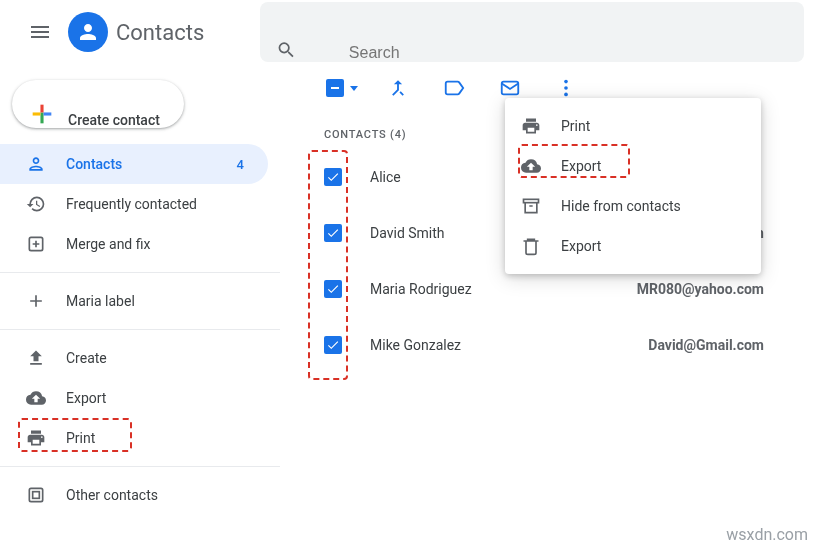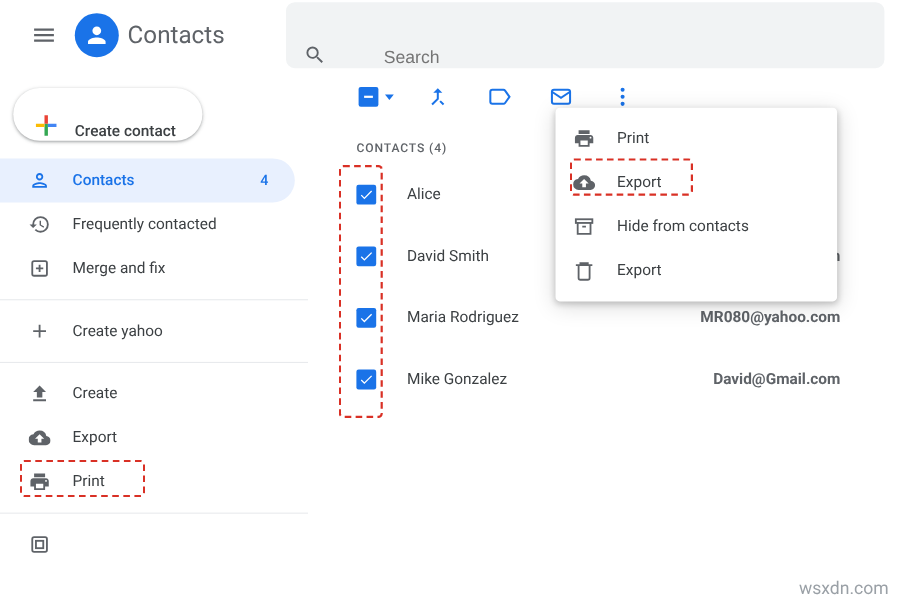--- a/index.html
+++ b/index.html
@@ -108,21 +108,21 @@
     </div>
 
     <div class="divider"></div>
 
     <div class="nav-item">
       <span class="icon">
           <svg width="20" height="20" viewBox="0 0 24 24" fill="#5f6368">
             <path d="M19 13h-6v6h-2v-6H5v-2h6V5h2v6h6v2z"></path>
           </svg>
         </span>
-      <span class="lbl">Create yahoo</span>
+      <span class="lbl">Maria label</span>
     </div>
 
     <div class="divider"></div>
 
     <div class="nav-item">
       <span class="icon">
           <svg width="20" height="20" viewBox="0 0 24 24" fill="#5f6368">
             <path d="M9 16h6v-6h4l-7-7-7 7h4v6zm-4 2h14v2H5v-2z"></path>
           </svg>
         </span>
@@ -147,20 +147,21 @@
 
     <div class="divider"></div>
 
     <div class="nav-item">
       <span class="icon">
           <svg width="20" height="20" viewBox="0 0 24 24" fill="none" stroke="#5f6368" stroke-width="2">
             <rect x="4" y="4" width="16" height="16" rx="2"></rect>
             <rect x="8" y="8" width="8" height="8"></rect>
           </svg>
         </span>
+      <span class="lbl">Other contacts</span>
     </div>
   </div>
 
   <div class="main">
     <div class="toolbar">
       <div class="tool-btn select-chip">
         <div class="chip-box"></div>
         <div class="dropdown-arrow"></div>
       </div>
       <div class="tool-btn">

